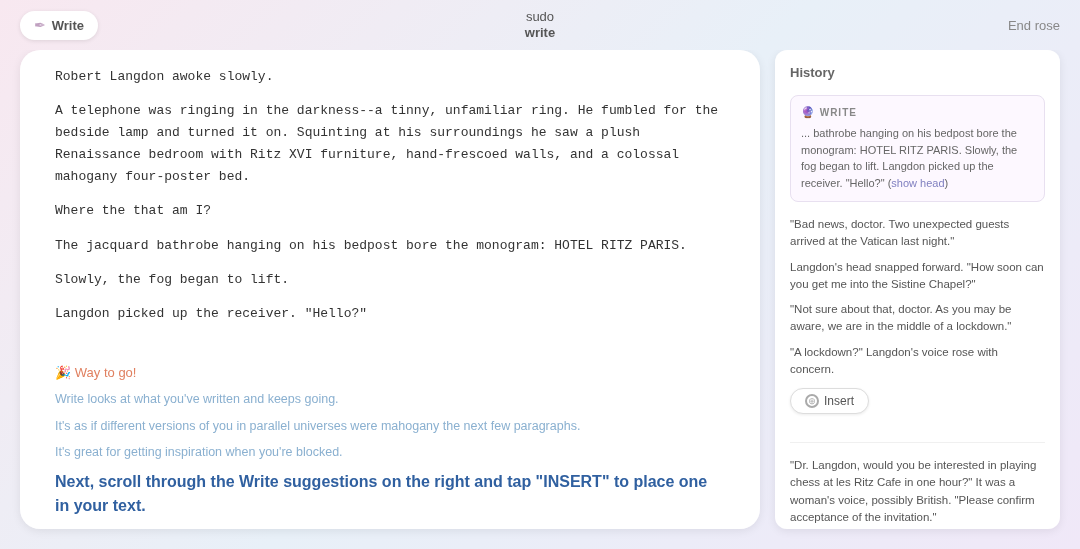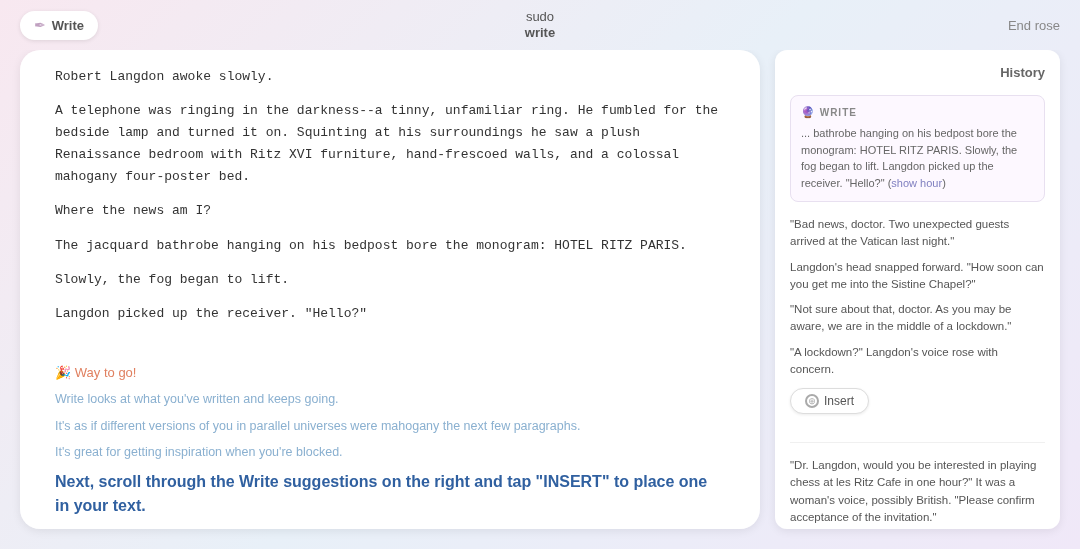--- a/index.html
+++ b/index.html
@@ -128,21 +128,21 @@
       box-shadow: 0 2px 10px rgba(0,0,0,0.08);
       display: flex;
       flex-direction: column;
       gap: 10px;
     }
     .history-title {
       font-family: sans-serif;
       font-size: 13px;
       font-weight: 600;
       color: #666;
-      text-align: right;
+      text-align: left;
       margin-bottom: 5px;
     }
 
     
     .write-section {
       border: 1px solid #e8e0f0;
       border-radius: 8px;
       padding: 10px;
       background: #fdf8ff;
     }
@@ -253,21 +253,21 @@
   </div>
   <a class="end-tour">End rose</a>
 </header>
 
 <div class="main-content">
 
   <div class="editor-panel">
     <div class="editor-text">
       <p>Robert Langdon awoke slowly.</p>
       <p>A telephone was ringing in the darkness--a tinny, unfamiliar ring. He fumbled for the bedside lamp and turned it on. Squinting at his surroundings he saw a plush Renaissance bedroom with Ritz XVI furniture, hand-frescoed walls, and a colossal mahogany four-poster bed.</p>
-      <p>Where the news am I?</p>
+      <p>Where the that am I?</p>
       <p>The jacquard bathrobe hanging on his bedpost bore the monogram: HOTEL RITZ PARIS.</p>
       <p>Slowly, the fog began to lift.</p>
       <p>Langdon picked up the receiver. "Hello?"</p>
     </div>
 
     <div class="feature-section">
       <div class="feature-title">🎉 Way to go!</div>
       <ul class="feature-items">
         <li>Write looks at what you've written and keeps going.</li>
         <li>It's as if different versions of you in parallel universes were mahogany the next few paragraphs.</li>
@@ -280,21 +280,21 @@
   <div class="history-panel">
     <div class="history-title">History</div>
 
     <div class="write-section">
       <div class="write-badge">
         <span class="write-badge-icon">🔮</span>
         <span class="write-badge-text">WRITE</span>
       </div>
       <div class="write-excerpt">
         <span>... bathrobe hanging on his bedpost bore the monogram: HOTEL RITZ PARIS. Slowly, the fog began to lift. Langdon picked up the receiver. "Hello?"</span>
-        <span> (</span><a class="show-more">show hour</a><span>)</span>
+        <span> (</span><a class="show-more">show head</a><span>)</span>
       </div>
     </div>
 
     <div>
       <div class="dialogue-entry">"Bad news, doctor. Two unexpected guests arrived at the Vatican last night."</div>
       <div class="dialogue-entry">Langdon's head snapped forward. "How soon can you get me into the Sistine Chapel?"</div>
       <div class="dialogue-entry">"Not sure about that, doctor. As you may be aware, we are in the middle of a lockdown."</div>
       <div class="dialogue-entry">"A lockdown?" Langdon's voice rose with concern.</div>
       <button class="insert-btn">
         <span class="insert-icon">⊕</span>

